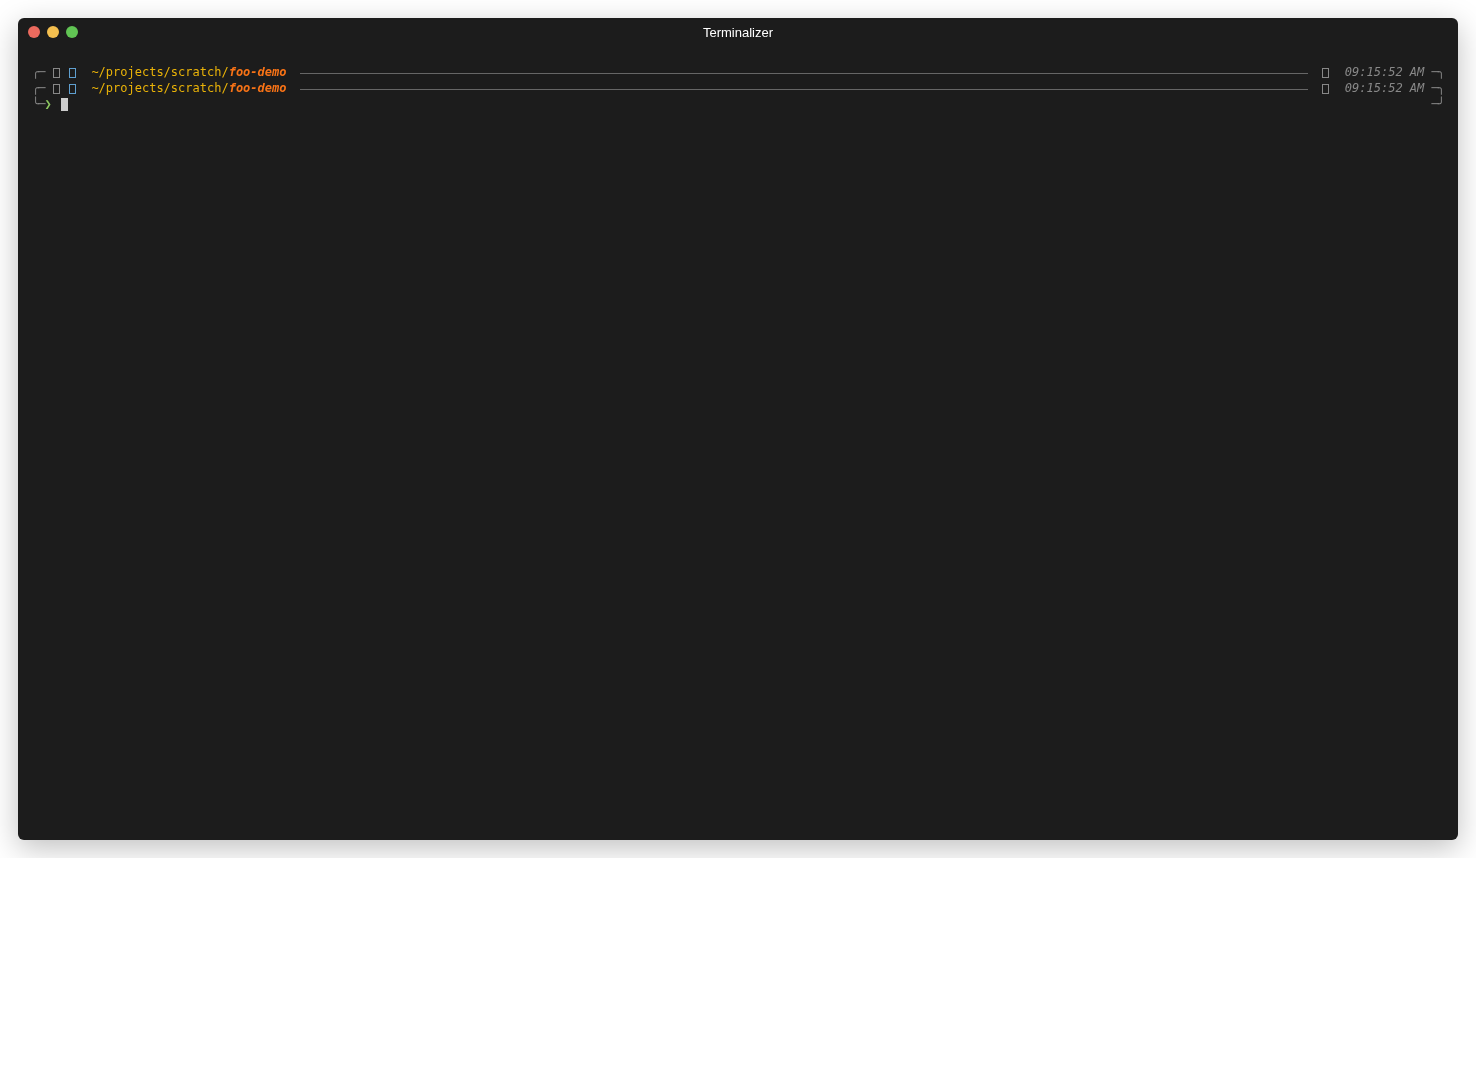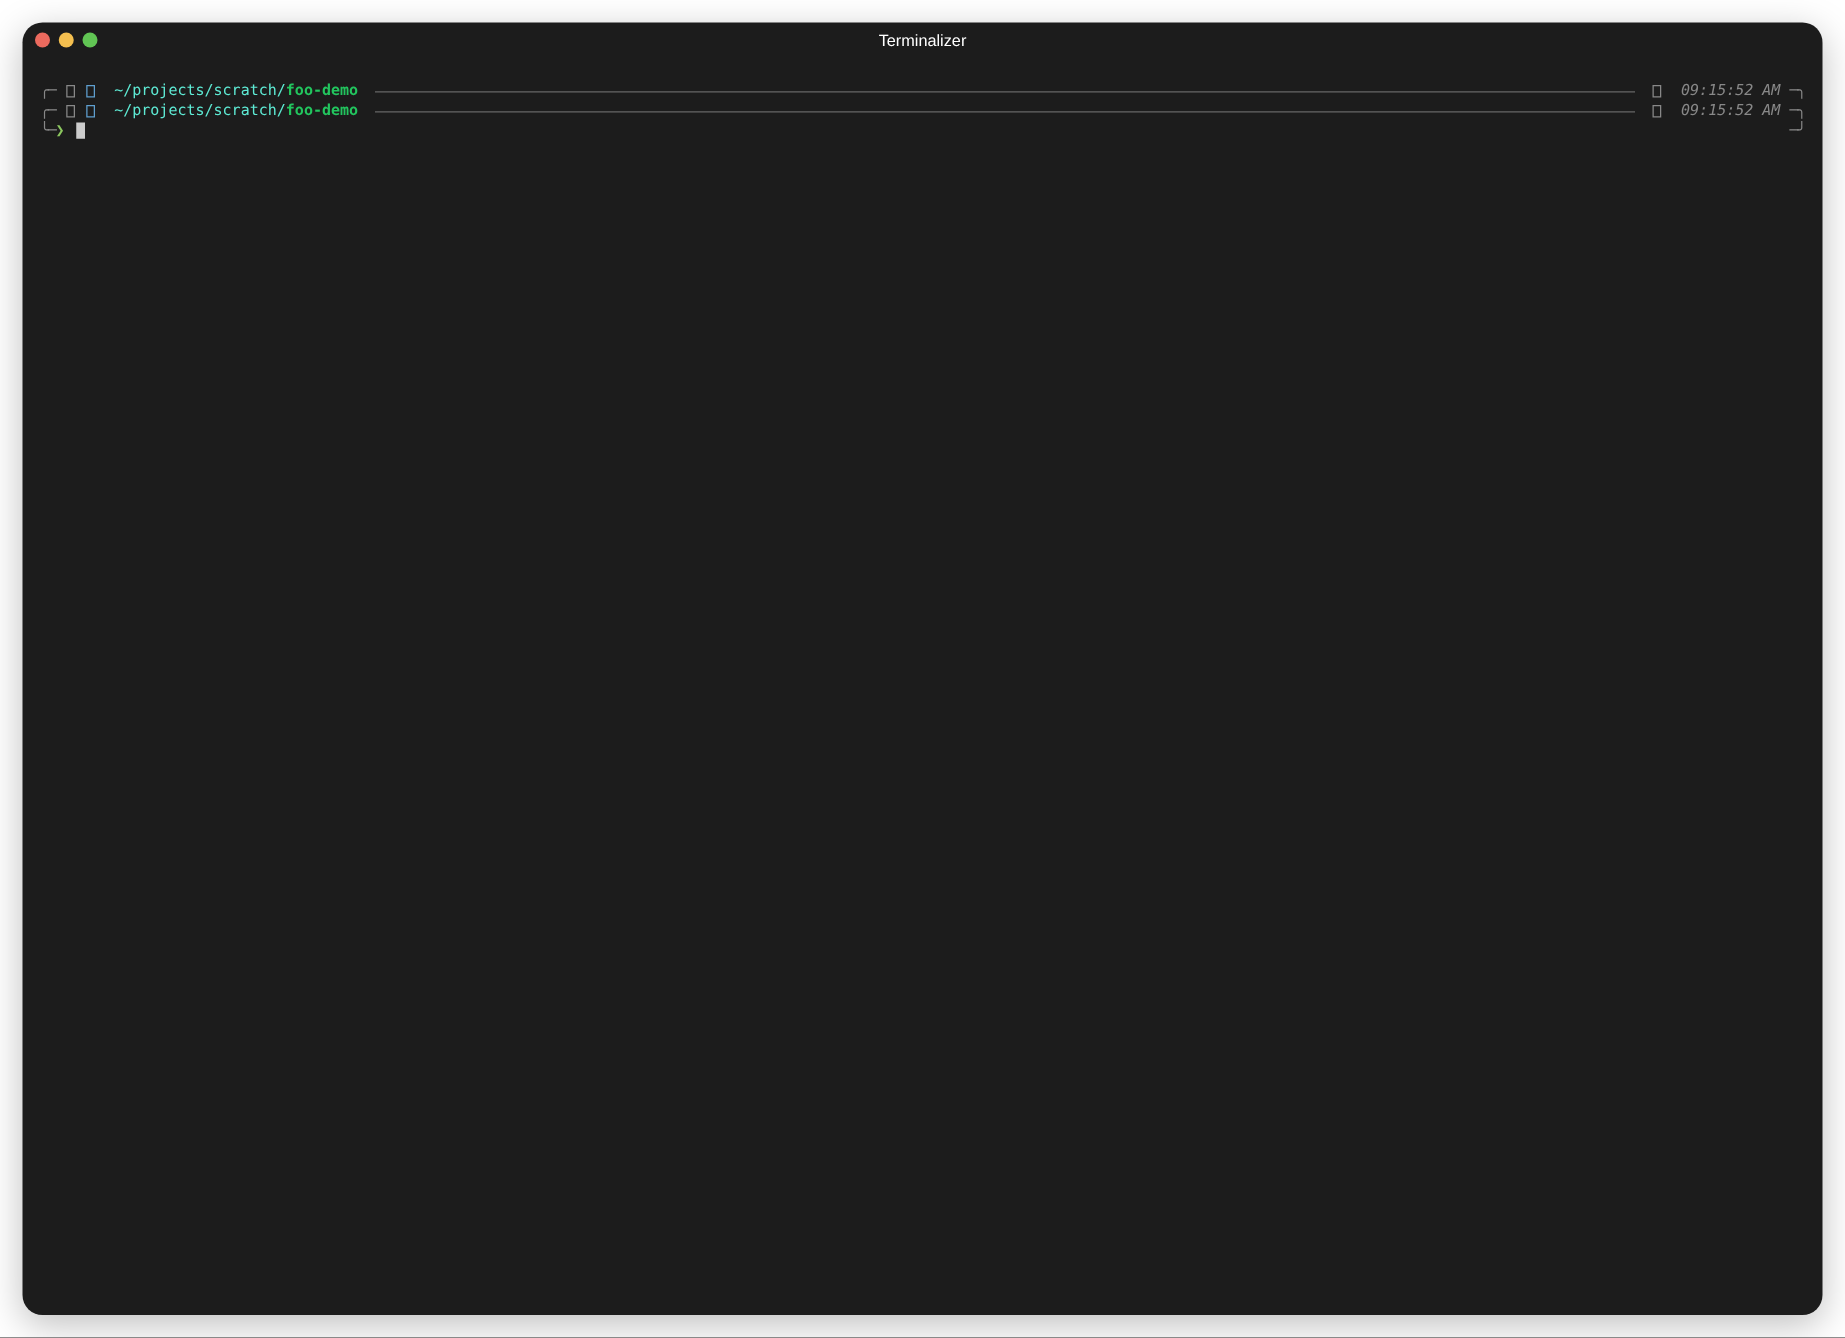--- a/index.html
+++ b/index.html
@@ -7,23 +7,23 @@
       padding: 0;
       box-sizing: border-box;
     }
     body {
       background: #ffffff;
       padding: 18px;
       font-family: -apple-system, BlinkMacSystemFont, "Segoe UI", sans-serif;
     }
     .terminal-window {
       width: 100%;
-      height: 1034px;
+      height: 822px;
       background: #1c1c1c;
-      border-radius: 16px;
+      border-radius: 6px;
       box-shadow: 0 8px 30px rgba(0,0,0,0.25);
       overflow: hidden;
       display: flex;
       flex-direction: column;
     }
     .titlebar {
       height: 28px;
       display: flex;
       align-items: center;
       position: relative;
@@ -59,22 +59,22 @@
       color: #cccccc;
     }
     .prompt-line {
       display: flex;
       align-items: center;
       white-space: nowrap;
       width: 100%;
     }
     .seg-gray { color: #888888; font-style: italic; }
     .seg-blue { color: #5f9fcf; }
-    .seg-cyan { color: #5eead4; text-align: right; }
-    .seg-bold-blue { color: #22c55e; font-weight: bold; }
+    .seg-cyan { color: #eab308; text-align: right; }
+    .seg-bold-blue { color: #f97316; font-weight: bold; font-style: italic; }
     .seg-green { color: #8cc85f; }
     .filler {
       flex: 1;
       border-top: 1px solid #666;
       margin: 0 6px;
       height: 0;
       position: relative;
       top: 1px;
     }
     .icon-box {

